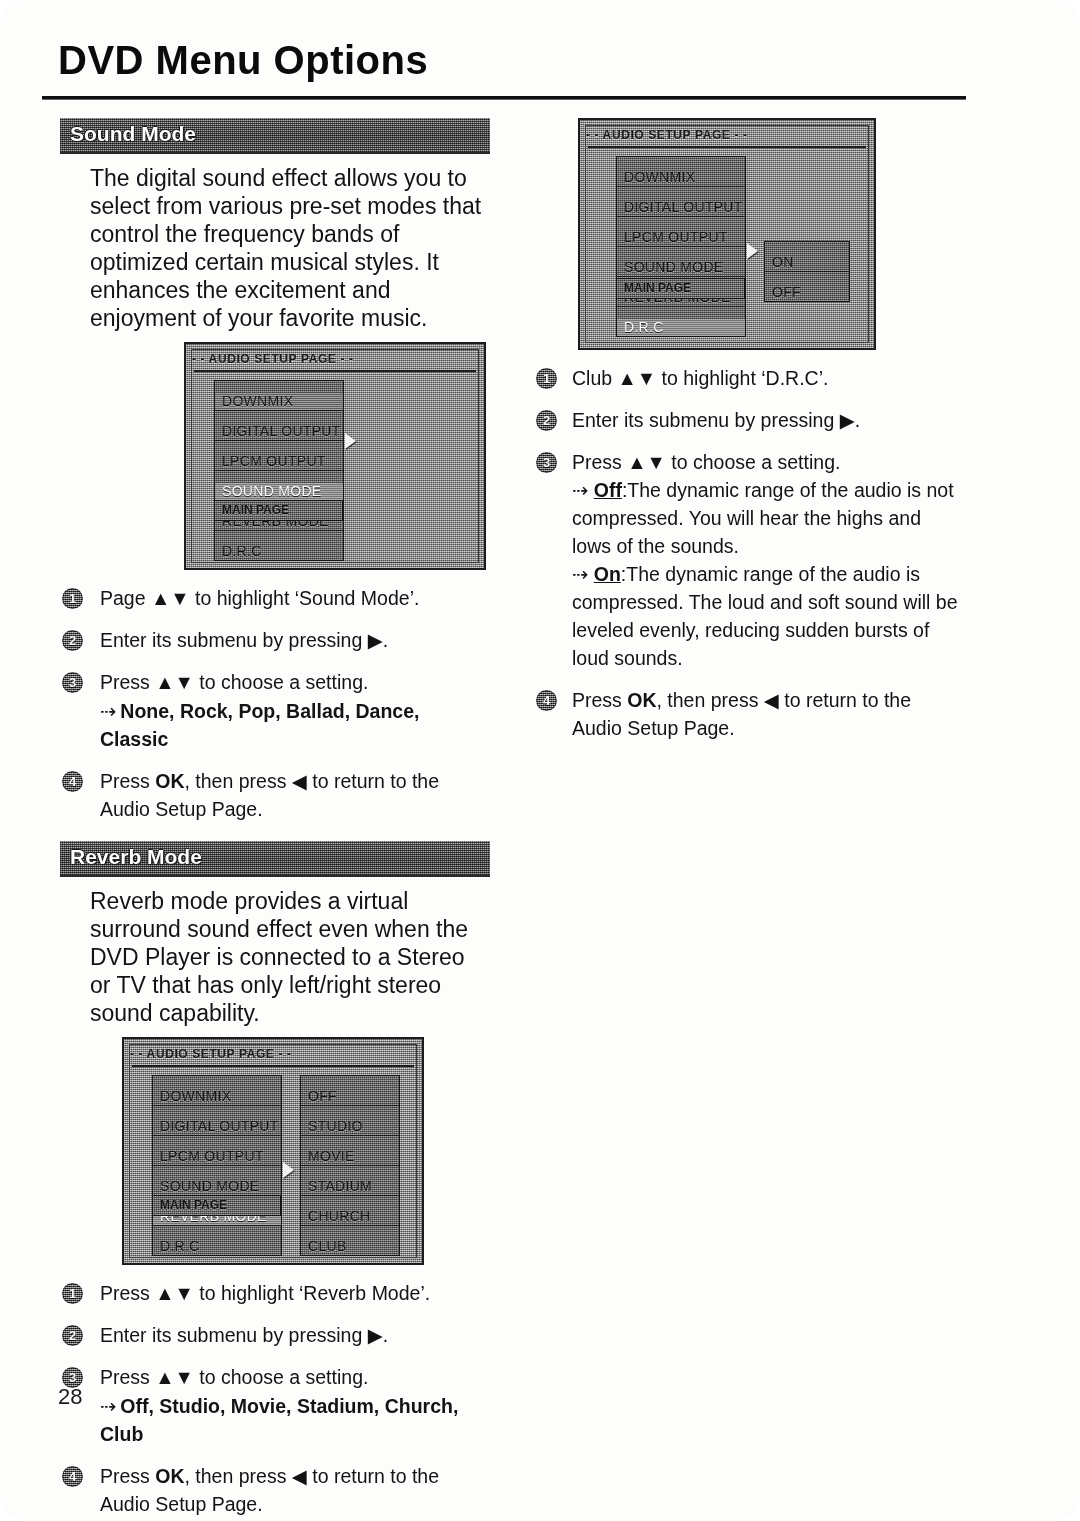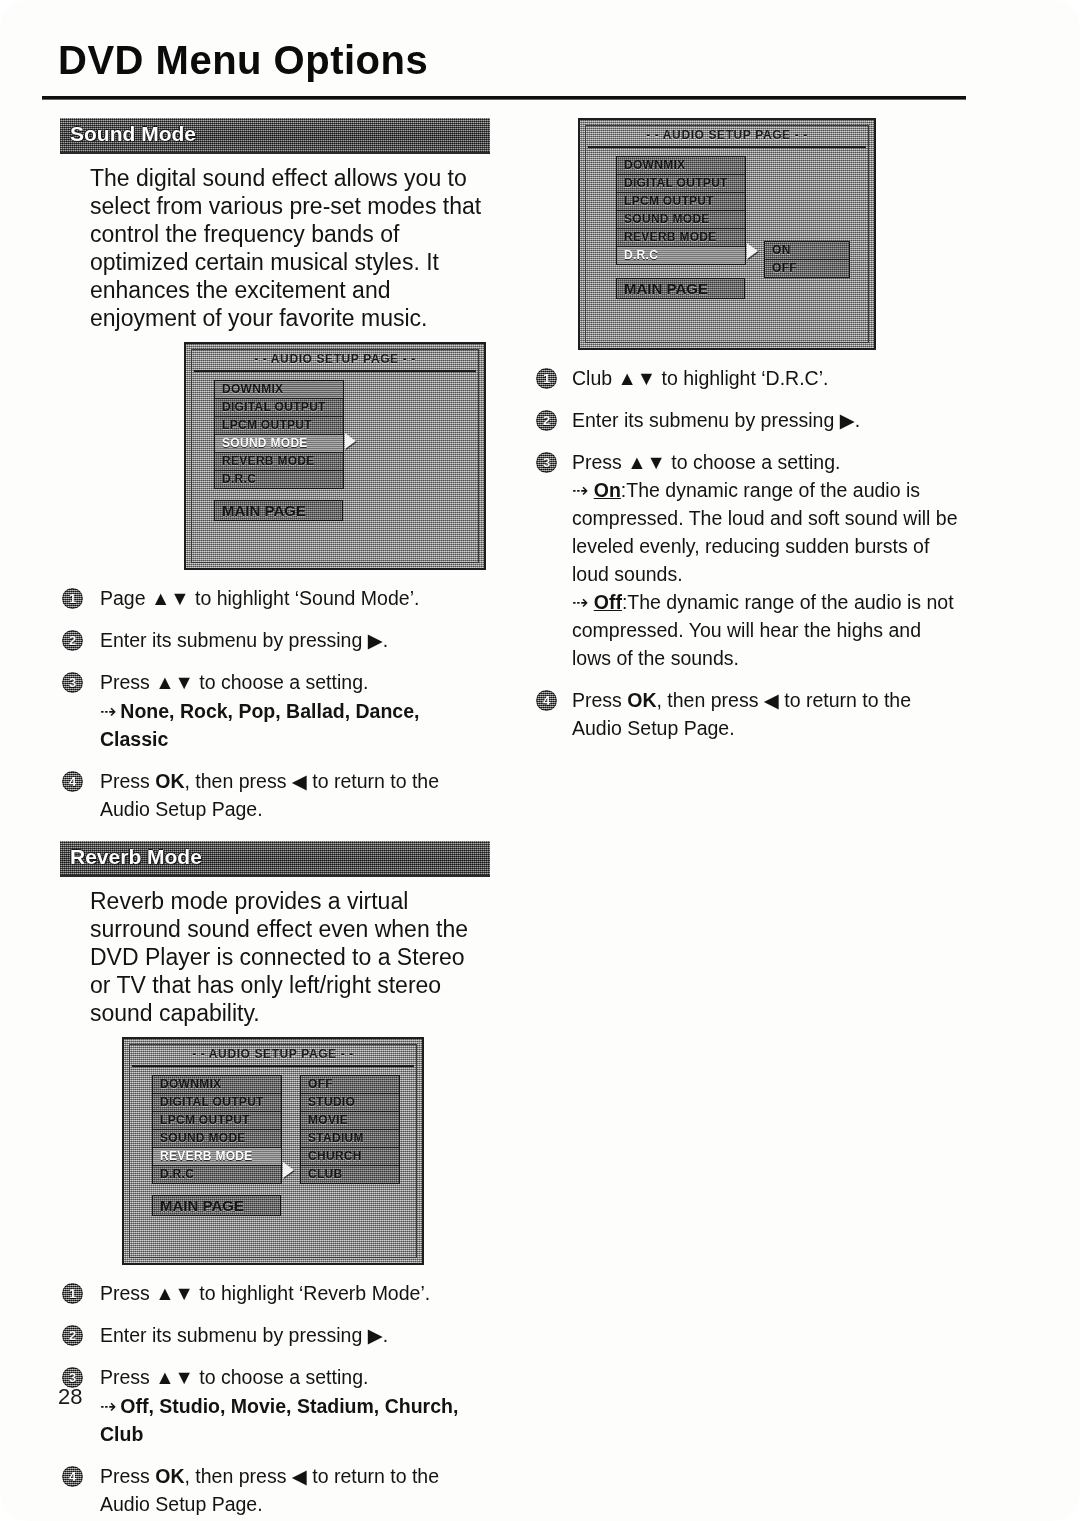--- a/index.html
+++ b/index.html
@@ -104,21 +104,21 @@
   }
   .tv-inner {
     position: absolute;
     inset: 5px;
     border: 1px solid #3a3a3a;
   }
   .tv-title {
     position: absolute;
     left: 0; right: 0;
     top: 2px;
-    text-align: center;
+    text-align: left;
     font-size: 12px;
     font-weight: bold;
     letter-spacing: 0.6px;
     color: #1b1b1b;
     text-shadow: 0 1px 0 rgba(255,255,255,.45);
     white-space: nowrap;
   }
   .tv-titlerule {
     position: absolute;
     left: 2px; right: 2px;
@@ -132,44 +132,45 @@
     background-color: #7d7d7d;
     background-image:
       repeating-linear-gradient(0deg,  rgba(255,255,255,.18) 0 1px, rgba(0,0,0,.34) 1px 2px),
       repeating-linear-gradient(90deg, rgba(255,255,255,.14) 0 1px, rgba(0,0,0,.28) 1px 2px);
   }
   .menu-item {
     position: relative;
     height: 17px;
     line-height: 17px;
     padding-left: 7px;
-    font-size: 12px;
-    font-weight: bold;
+    font-size: 14px;
+    font-weight: normal;
     letter-spacing: 0.3px;
     color: #141414;
     text-shadow: 0 1px 0 rgba(255,255,255,.35);
     border-bottom: 1px solid #1b1b1b;
     white-space: nowrap;
     overflow: hidden;
+    margin-top: 12px;
   }
   .menu-item:last-child { border-bottom: none; }
   .menu-item.sel {
     color: #ffffff;
     text-shadow: 0 1px 0 rgba(0,0,0,.75);
     background-color: #8d8d8d;
     background-image:
       repeating-linear-gradient(0deg, rgba(255,255,255,.30) 0 1px, rgba(0,0,0,.18) 1px 2px);
   }
   .menu-btn {
     position: absolute;
     border: 1.5px solid #141414;
     height: 19px;
     line-height: 19px;
     padding-left: 7px;
-    font-size: 15px;
+    font-size: 12px;
     font-weight: bold;
     color: #141414;
     text-shadow: 0 1px 0 rgba(255,255,255,.35);
     background-color: #7d7d7d;
     background-image:
       repeating-linear-gradient(0deg,  rgba(255,255,255,.18) 0 1px, rgba(0,0,0,.34) 1px 2px),
       repeating-linear-gradient(90deg, rgba(255,255,255,.14) 0 1px, rgba(0,0,0,.28) 1px 2px);
     white-space: nowrap;
   }
   .tv-arrow {
@@ -374,25 +375,25 @@
         <span>Club ▲▼ to highlight ‘D.R.C’.</span>
       </div>
       <div class="step">
         <span class="bullet">2</span>
         <span>Enter its submenu by pressing ▶.</span>
       </div>
       <div class="step">
         <span class="bullet">3</span>
         <span>Press ▲▼ to choose a setting.</span>
         <span style="display:block">
+          <span class="arrow">⇢&nbsp;</span><b class="u">Off</b><span>:The dynamic range of the audio is not compressed. You will hear the highs and lows of the sounds.</span>
+        </span>
+        <span style="display:block">
           <span class="arrow">⇢&nbsp;</span><b class="u">On</b><span>:The dynamic range of the audio is compressed. The loud and soft sound will be leveled evenly, reducing sudden bursts of loud sounds.</span>
         </span>
-        <span style="display:block">
-          <span class="arrow">⇢&nbsp;</span><b class="u">Off</b><span>:The dynamic range of the audio is not compressed. You will hear the highs and lows of the sounds.</span>
-        </span>
       </div>
       <div class="step">
         <span class="bullet">4</span>
         <span>Press <b>OK</b>, then press ◀ to return to the Audio Setup Page.</span>
       </div>
     </div>
 
   </div>
 
   <div class="page-num">28</div>

